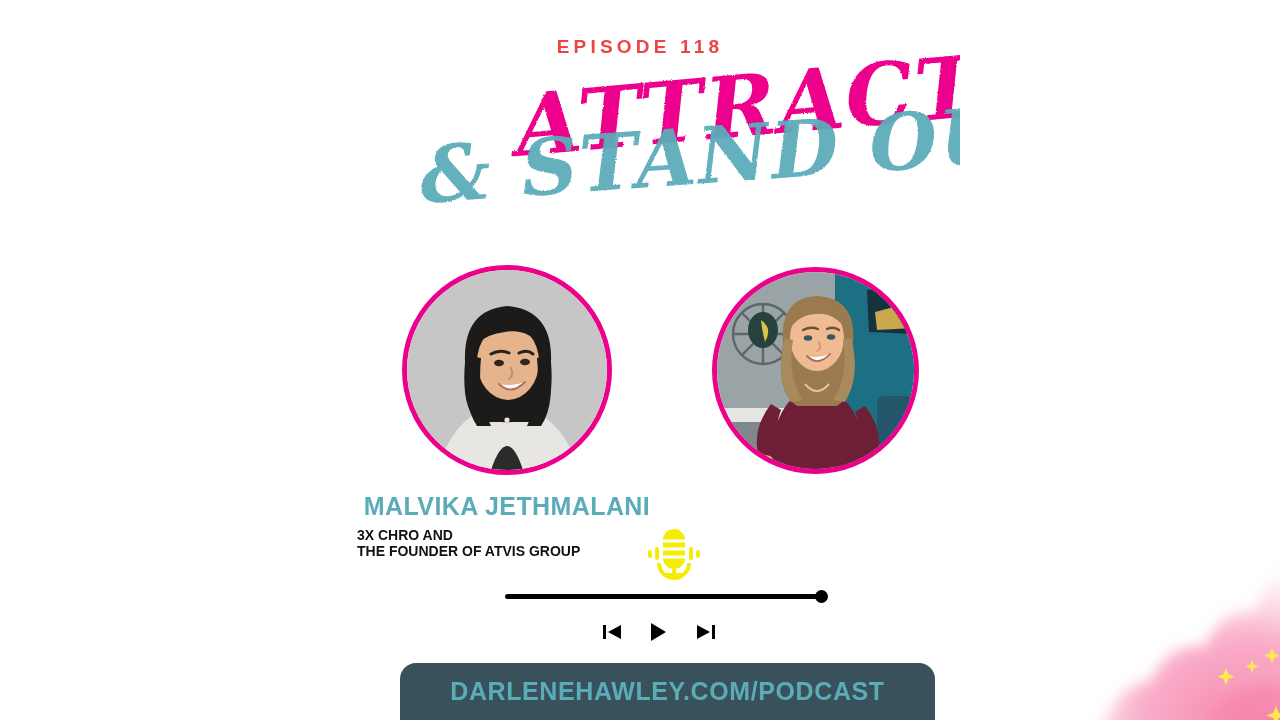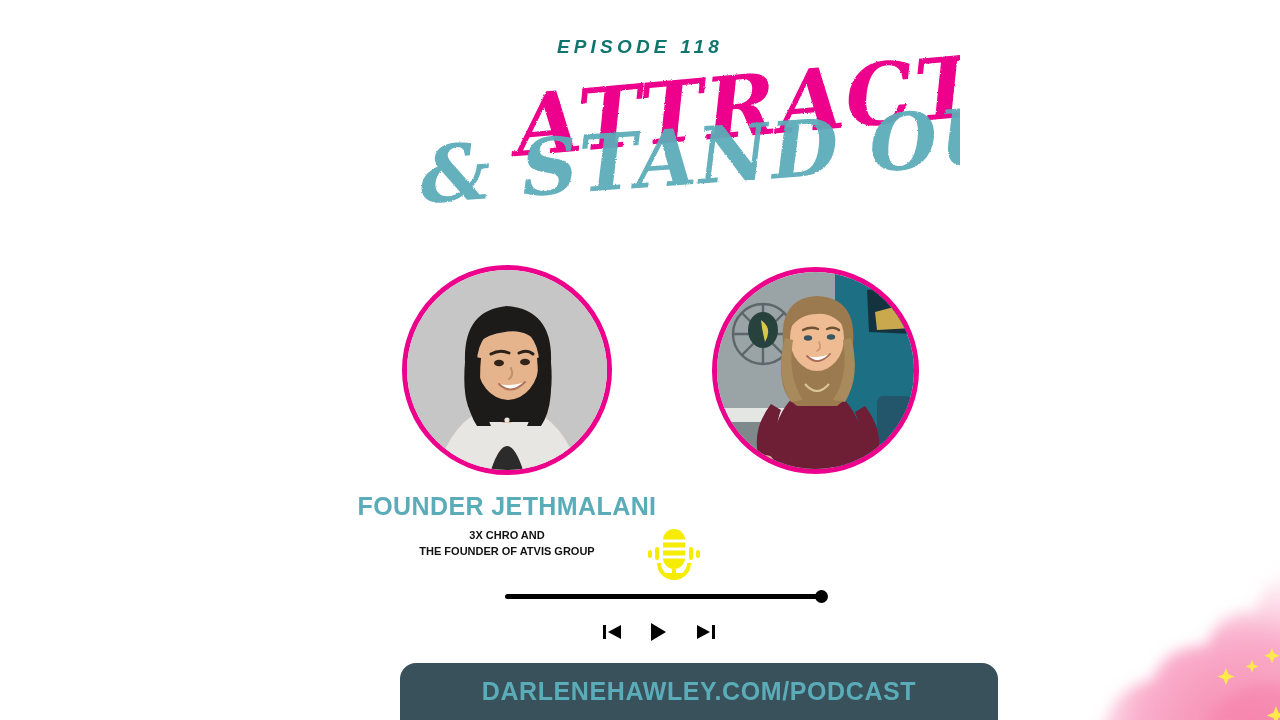--- a/index.html
+++ b/index.html
@@ -38,22 +38,21 @@
   
   .episode-label {
     position: absolute;
     top: 36px;
     left: 0;
     width: 1280px;
     text-align: center;
     font-size: 19px;
     font-weight: 700;
     letter-spacing: 4.2px;
-    color: #0f766e;
-    font-style: italic;
+    color: #ef4444;
   }
 
   
   .title-art {
     position: absolute;
     top: 48px;
     left: 400px;
     width: 560px;
     height: 170px;
   }
@@ -84,22 +83,22 @@
     font-size: 25px;
     font-weight: 700;
     letter-spacing: 0.4px;
     white-space: nowrap;
   }
   #name-left  { left: 357px; top: 492px; width: 300px; color: #5bacb9; }
   #name-right { left: 700px; top: 492px; width: 256px; color: #ec008c; }
 
   .guest-role {
     position: absolute;
-    text-align: center;
-    font-size: 11px;
+    text-align: left;
+    font-size: 14px;
     font-weight: 700;
     line-height: 15.5px;
     color: #111111;
     white-space: pre-line;
   }
   #role-left  { left: 357px; top: 528px; width: 300px; }
   #role-right { left: 700px; top: 528px; width: 256px; }
 
   
   .mic-icon {
@@ -144,21 +143,21 @@
   }
   #btn-prev { left: 9px; }
   #btn-play { left: 55px; }
   #btn-next { left: 103px; }
 
   
   .url-bar {
     position: absolute;
     left: 400px;
     top: 663px;
-    width: 598px;
+    width: 535px;
     height: 57px;
     background: #39515a;
     border-radius: 16px 16px 0 0;
     box-sizing: border-box;
     padding-top: 14px;
     text-align: center;
   }
   .url-text {
     font-size: 25px;
     font-weight: 700;
@@ -272,21 +271,21 @@
 
       <path d="M102 70 q3 7 -2 9" stroke="#cf9670" stroke-width="1.8" fill="none" stroke-linecap="round"></path>
 
       <path d="M90 84 q11 10 23 -2 q-12 5 -23 2 Z" fill="#ffffff"></path>
       <path d="M90 84 q11 11 23 -2" stroke="#a76a58" stroke-width="1.8" fill="none" stroke-linecap="round"></path>
 
       <path d="M88 112 q12 14 24 0" stroke="#d9c79a" stroke-width="2" fill="none"></path>
     </svg>
   </div>
 
-  <div class="guest-name" id="name-left">FOUNDER JETHMALANI</div>
+  <div class="guest-name" id="name-left">MALVIKA JETHMALANI</div>
 
   <div class="guest-role" id="role-left">3X CHRO AND
 THE FOUNDER OF ATVIS GROUP</div>
 
   <div class="mic-icon">
     <svg viewBox="0 0 70 62" width="70" height="62">
       <g fill="#f5ec00">
         <rect x="24" y="2" width="22" height="40" rx="11"></rect>
         <rect x="27" y="46" width="16" height="4"></rect>
         <rect x="33" y="42" width="4" height="6"></rect>

